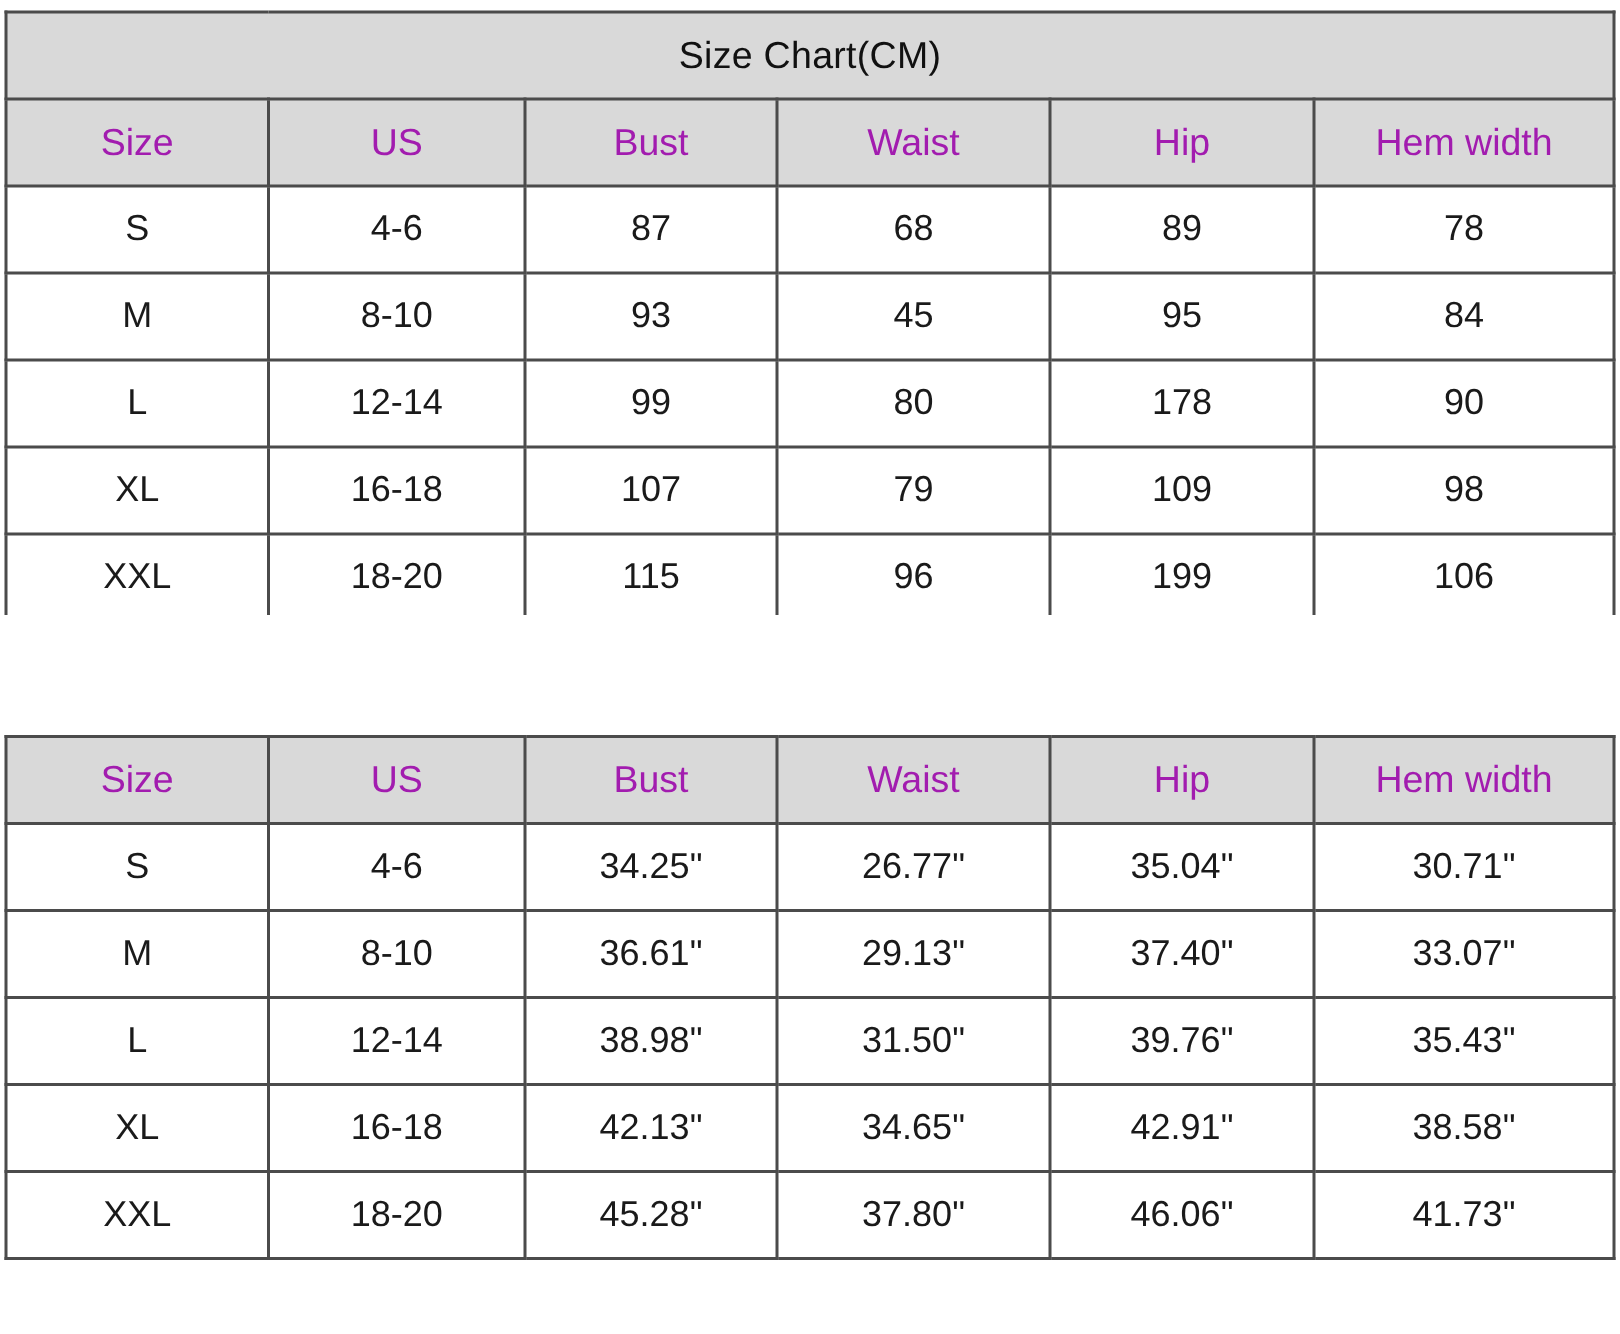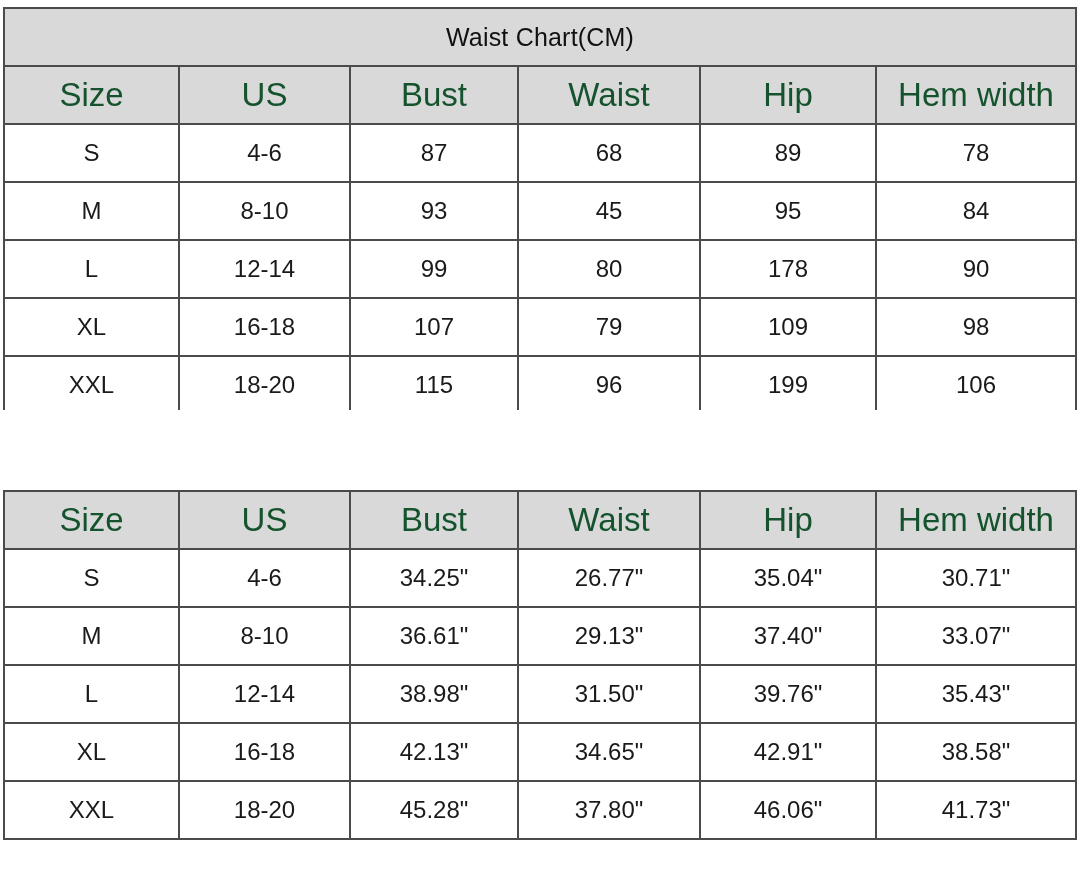--- a/index.html
+++ b/index.html
@@ -56,23 +56,23 @@
     background: #d9d9d9;
     height: 56px;
     font-size: 25px;
     font-weight: bold;
     letter-spacing: 0.2px;
     color: #111111;
   }
   .head-row th {
     background: #d9d9d9;
     height: 56px;
-    font-size: 33px;
+    font-size: 25px;
     font-weight: bold;
-    color: #14532d;
+    color: #a21caf;
   }
   .body-row td {
     height: 56px;
     font-size: 24px;
     color: #1a1a1a;
     background: #ffffff;
   }
   
   col.c0 { width: 175px; }
   col.c1 { width: 171px; }
@@ -102,21 +102,21 @@
       <colgroup>
         <col class="c0">
           <col class="c1">
           <col class="c2">
           <col class="c3">
           <col class="c4">
           <col class="c5">
       </colgroup>
       <tbody>
         <tr>
-          <td class="caption-cell" colspan="6">Waist Chart(CM)</td>
+          <td class="caption-cell" colspan="6">Size Chart(CM)</td>
         </tr>
         <tr class="head-row">
           <th>Size</th>
           <th>US</th>
           <th>Bust</th>
           <th>Waist</th>
           <th>Hip</th>
           <th>Hem width</th>
         </tr>
         <tr class="body-row">

